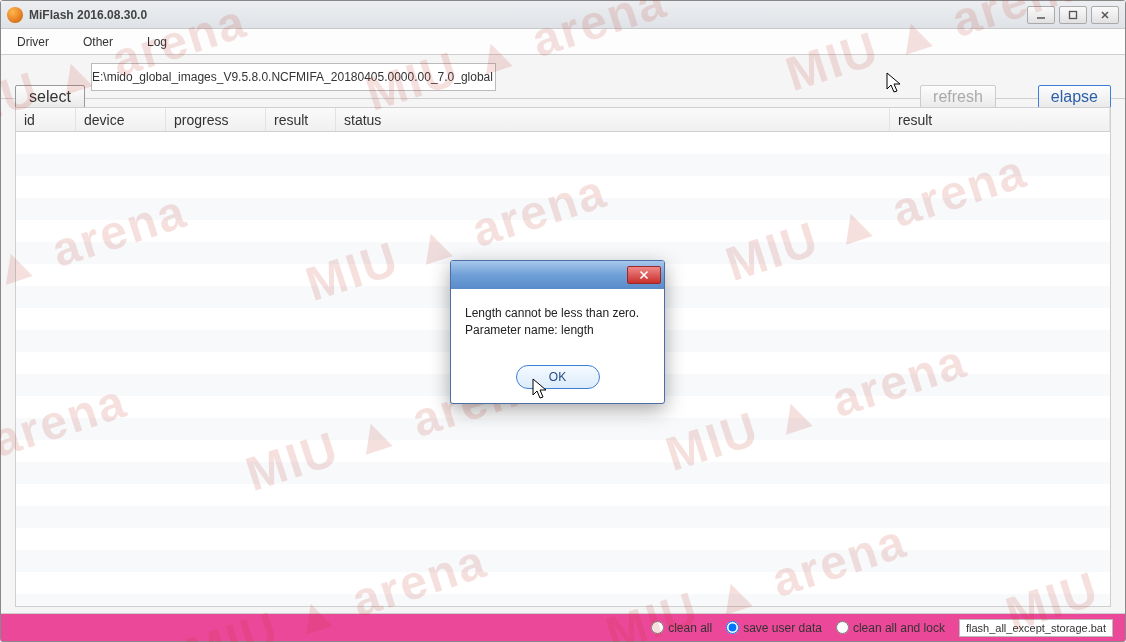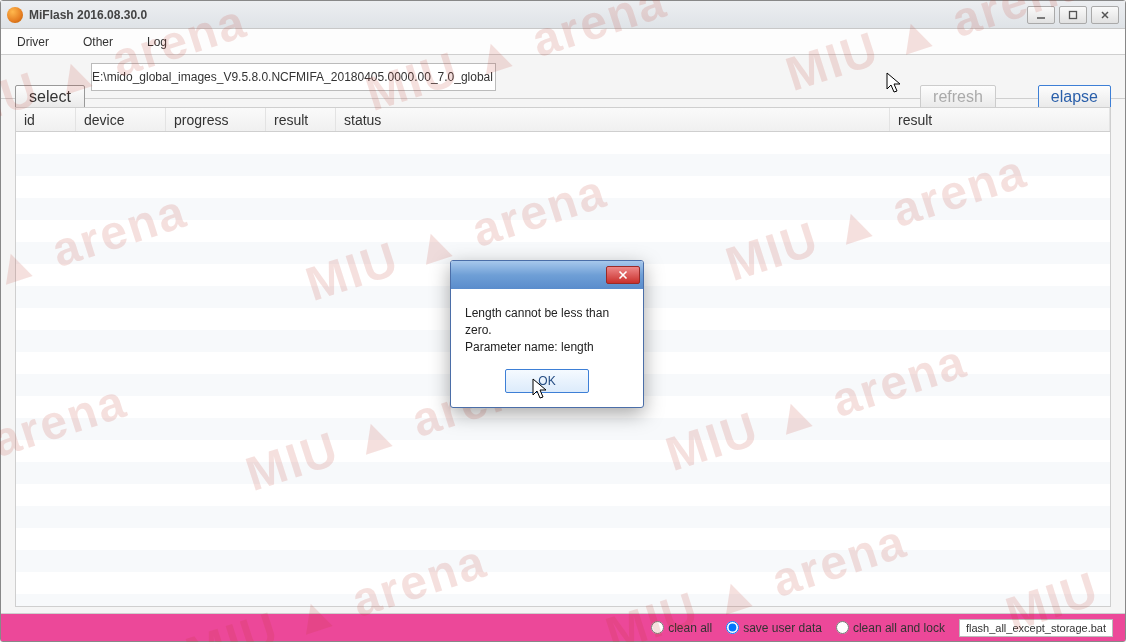--- a/index.html
+++ b/index.html
@@ -175,21 +175,21 @@
     border: 1px solid #bbb;
     background: #fff;
     padding: 2px 6px;
     min-width: 150px;
     font-size: 11px;
   }
   
   .dialog {
     position: absolute;
     left: 450px; top: 260px;
-    width: 194px;
+    width: 215px;
     border: 1px solid #4b6ea8;
     background: #fff;
     box-shadow: 0 6px 20px rgba(0,0,0,.35);
     z-index: 100;
     border-radius: 3px;
     overflow: hidden;
   }
   .dialog-titlebar {
     height: 28px;
     background: linear-gradient(#a7c8ec, #6f9fd6 50%, #5a8ccc);
@@ -218,21 +218,21 @@
     padding: 6px 12px 14px;
     display: flex;
     justify-content: center;
   }
   .dlg-ok {
     width: 84px; height: 24px;
     border: 1px solid #3d7fd6;
     background: linear-gradient(#f5faff,#dcebfb);
     color: #254d83;
     cursor: pointer;
-    border-radius: 2px;
+    border-radius: 12px;
     font-size: 12px;
     text-align: center;
   }
   
   .cursor {
     position: absolute;
     width: 18px; height: 24px;
     z-index: 200;
     pointer-events: none;
   }

